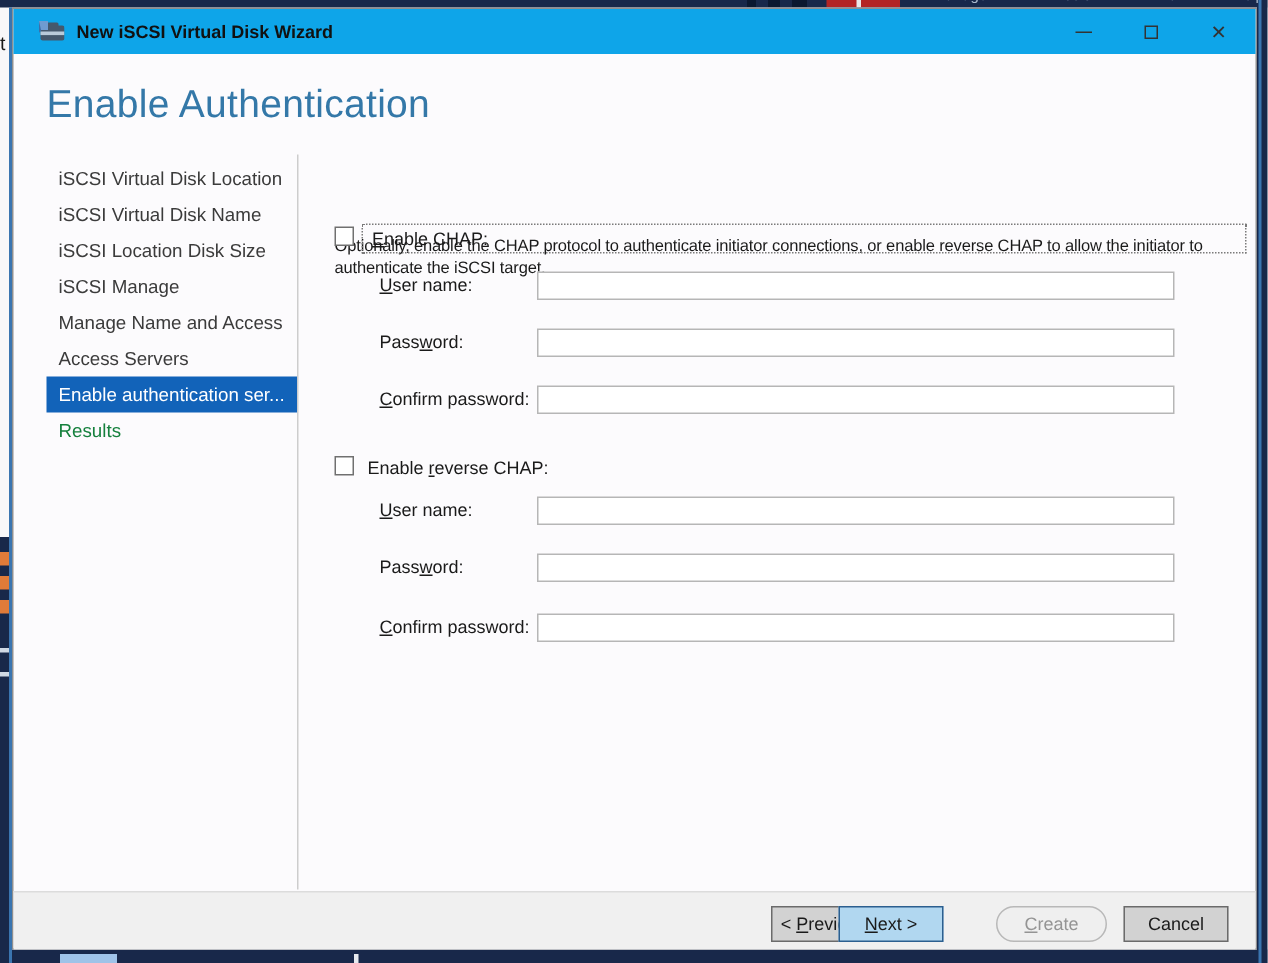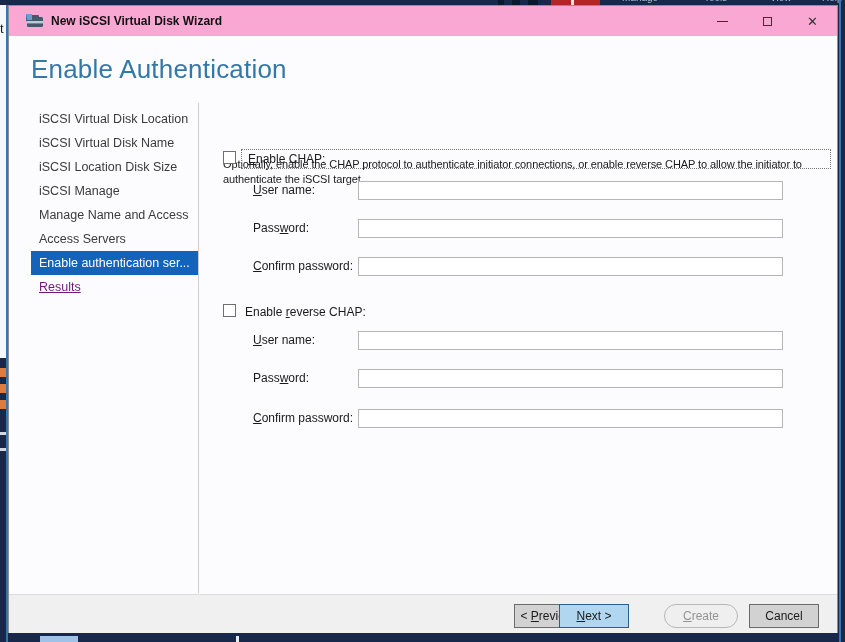--- a/index.html
+++ b/index.html
@@ -18,36 +18,36 @@
   .orange-frag { position:absolute; left:0; width:6px; height:9px; background:#e07b39; }
   .lite-frag { position:absolute; left:0; width:6px; height:3px; background:#cfd8e4; }
   .accent-line-left { position:absolute; left:6px; top:5px; width:2px; height:637px; background:#3a75b0; z-index:2; }
   .accent-line-right { position:absolute; left:839px; top:0; width:2px; height:642px; background:#3a75b0; z-index:2; }
   .bottom-strip { position:absolute; left:0; top:633px; width:845px; height:9px; background:#18284a; overflow:hidden; z-index:1; }
   .taskbar-frag { position:absolute; left:40px; top:3px; width:38px; height:6px; background:#9fc3e8; }
   .tick-frag { position:absolute; left:236px; top:3px; width:3px; height:6px; background:#e6e9ee; }
 
   
   .dialog { position:absolute; left:8px; top:5px; width:830px; height:628px; background:#fcfbfd; border:1px solid #8f8f8f; z-index:3; }
-  .titlebar { position:absolute; left:0; top:0; width:100%; height:30px; background:#f9a8d4; }
+  .titlebar { position:absolute; left:0; top:0; width:100%; height:30px; background:#0ea5e9; }
   .wizard-icon { position:absolute; left:17px; top:7px; width:17px; height:15px; }
   .window-title { position:absolute; left:42px; top:0; height:30px; line-height:30px; font-size:12px; font-weight:bold; color:#111; white-space:nowrap; }
   .win-controls { position:absolute; right:2px; top:0; height:30px; display:flex; }
   .win-btn { width:45px; height:30px; display:flex; align-items:center; justify-content:center; color:#333; cursor:default; }
   .glyph-min { width:11px; height:1px; background:#333; }
   .glyph-max { width:9px; height:9px; border:1px solid #333; background:transparent; }
   .glyph-close { font-size:13px; line-height:13px; color:#333; }
 
   .page-title { position:absolute; left:22px; top:48px; font-size:26px; color:#3478a8; letter-spacing:0.2px; white-space:nowrap; }
 
   
   .steps { position:absolute; left:22px; top:101px; width:167px; }
   .step-item { height:24px; line-height:24px; padding-left:8px; font-size:12.5px; color:#3b3b3b; white-space:nowrap; overflow:hidden; cursor:default; }
   .step-item.active { background:#1263b9; color:#ffffff; }
-  .step-item.disabled { color:#701a75;text-decoration:underline; }
+  .step-item.disabled { color:#15803d; }
   .steps-separator { position:absolute; left:189px; top:97px; width:1px; height:490px; background:#cdcdcd; }
 
   
   .content { position:absolute; left:214px; top:105px; width:608px; height:482px; }
   .instruction { width:598px; font-size:11px; letter-spacing:-0.1px; line-height:1.32; color:#1a1a1a;margin-top:46px; }
 
   .check-row { position:absolute; left:0; height:20px; width:608px; }
   .checkbox { position:absolute; left:0; top:2px; width:13px; height:13px; background:#fff; border:1px solid #707070; cursor:pointer; }
   .focus-rect { position:absolute; left:18px; top:0; right:0; height:20px; border:1px dotted #7a7a7a; }
   .check-label { position:absolute; left:6px; top:1px; font-size:12px; color:#1a1a1a; line-height:17px; white-space:nowrap; }

